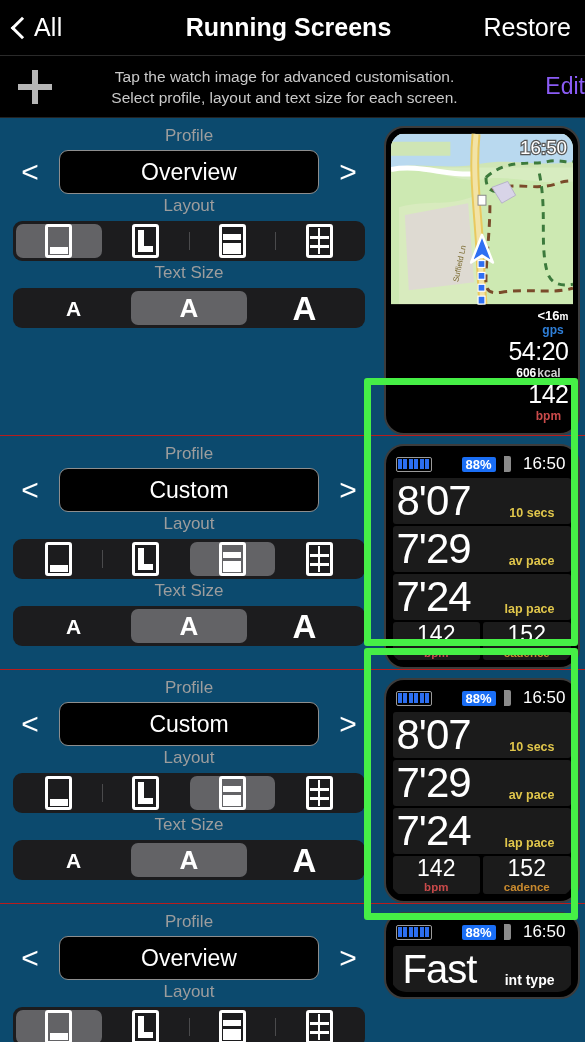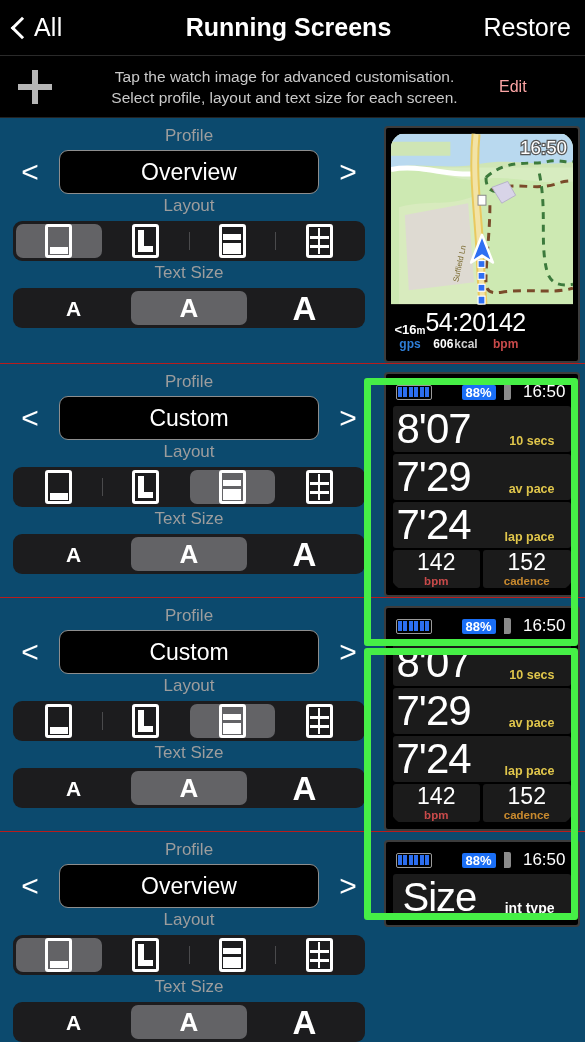--- a/index.html
+++ b/index.html
@@ -54,21 +54,21 @@
   .plus-glyph::before, .plus-glyph::after {
     content: ""; position: absolute; background: #b6b6b6;
   }
   .plus-glyph::before { left: 0; top: 14px; width: 34px; height: 6px; }
   .plus-glyph::after  { top: 0; left: 14px; height: 34px; width: 6px; }
   .subbar-text {
     flex: 1; text-align: center; color: #c9c9c9; font-size: 15.5px;
     line-height: 21px;
   }
   .edit-btn {
-    width: 86px; text-align: left; color: #fca5a5; font-size: 16px;
+    width: 86px; text-align: right; color: #8b5cf6; font-size: 23px;
     cursor: pointer;
   }
 
   
   .row {
     position: relative; display: flex; width: 100%;
     border-bottom: 1px solid #b91c1c; background: #0c4a6e;
   }
   .row-left {
     width: 378px; padding: 6px 0 8px 0;
@@ -145,33 +145,33 @@
   }
   .licon.l4 .gh1 { top: 12px; }
   .licon.l4 .gh2 { top: 21px; }
 
   .asize { color: #fff; font-weight: bold; line-height: 1; }
   .asize.s1 { font-size: 21px; }
   .asize.s2 { font-size: 26px; }
   .asize.s3 { font-size: 33px; }
   .watch {
     width: 196px; background: #000; border: 2px solid #3c3c3c;
-    border-radius: 4px; padding: 5px; overflow: hidden;
+    border-radius: 20px; padding: 5px; overflow: hidden;
   }
   .watch-inner {
     background: #000; border-radius: 15px; overflow: hidden;
     display: flex; flex-direction: column;
   }
 
   
   .map-face { width: 100%; }
   .map-canvas { position: relative; width: 100%; height: 172px; overflow: hidden; }
   .map-bottom {
     background: #000; padding: 3px 4px 5px 4px;
-    display: flex; align-items: flex-end; 
+    display: flex; align-items: flex-end;  flex-direction: column;
   }
   .mb-cell { text-align: center; }
   .mb-val { color: #fff; font-size: 13px; font-weight: bold; }
   .mb-val.big { font-size: 25px; font-weight: normal; letter-spacing: -.5px; }
   .mb-lbl { font-size: 12px; font-weight: bold; }
   .mb-lbl.gps { color: #2f7fd8; }
   .mb-lbl.kcal { color: #cfcfcf; }
   .mb-lbl.bpm { color: #c94a4a; }
   .mb-sub { display: flex; gap: 1px; align-items: baseline; justify-content:center;}
   .unit-sm { font-size: 10px; }
@@ -623,21 +623,21 @@
                   <i></i>
                   <i></i>
                   <i></i>
                   <i></i>
                 </div>
                 <span class="pct">88%</span>
                 <span class="pct-pad"></span>
                 <span class="wclock">16:50</span>
               </div>
               <div class="wrow int">
-                <span class="val">Size</span>
+                <span class="val">Fast</span>
                 <span class="lab white">int type</span>
               </div>
             </div>
           </div>
         </div>
       </div>
     </div>
 
   <div class="highlight" style="left:364px; top:378px; width:214px; height:268px;"></div>
   <div class="highlight" style="left:364px; top:648px; width:214px; height:272px;"></div>

